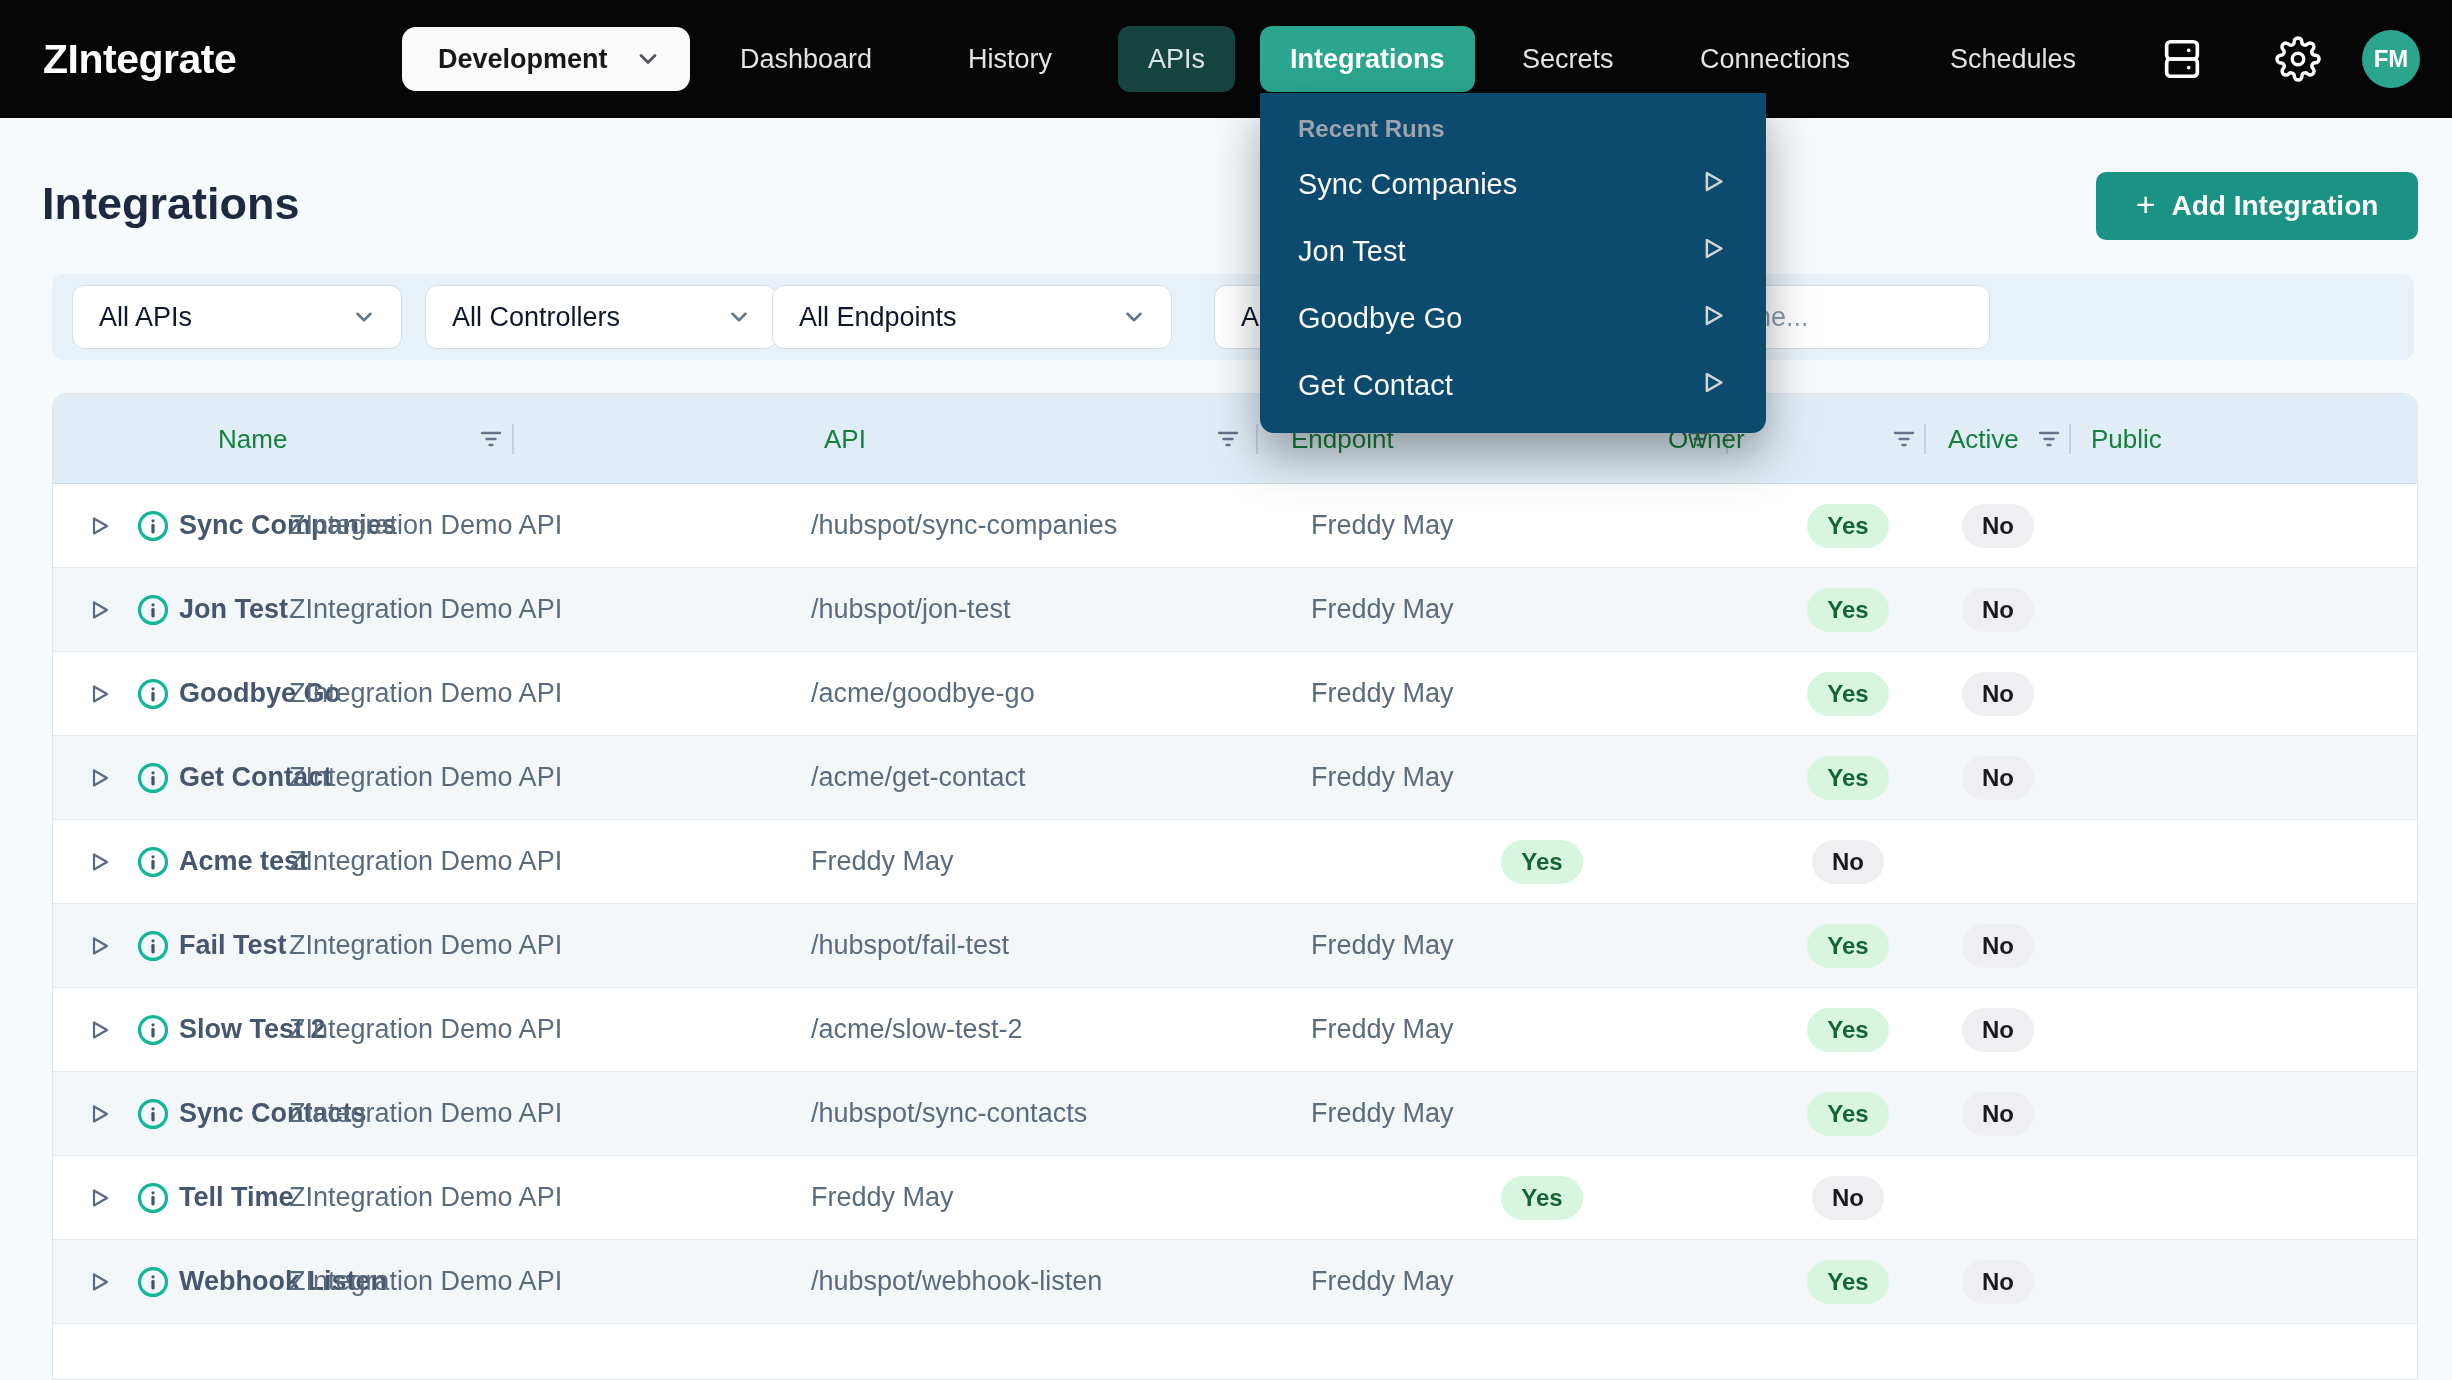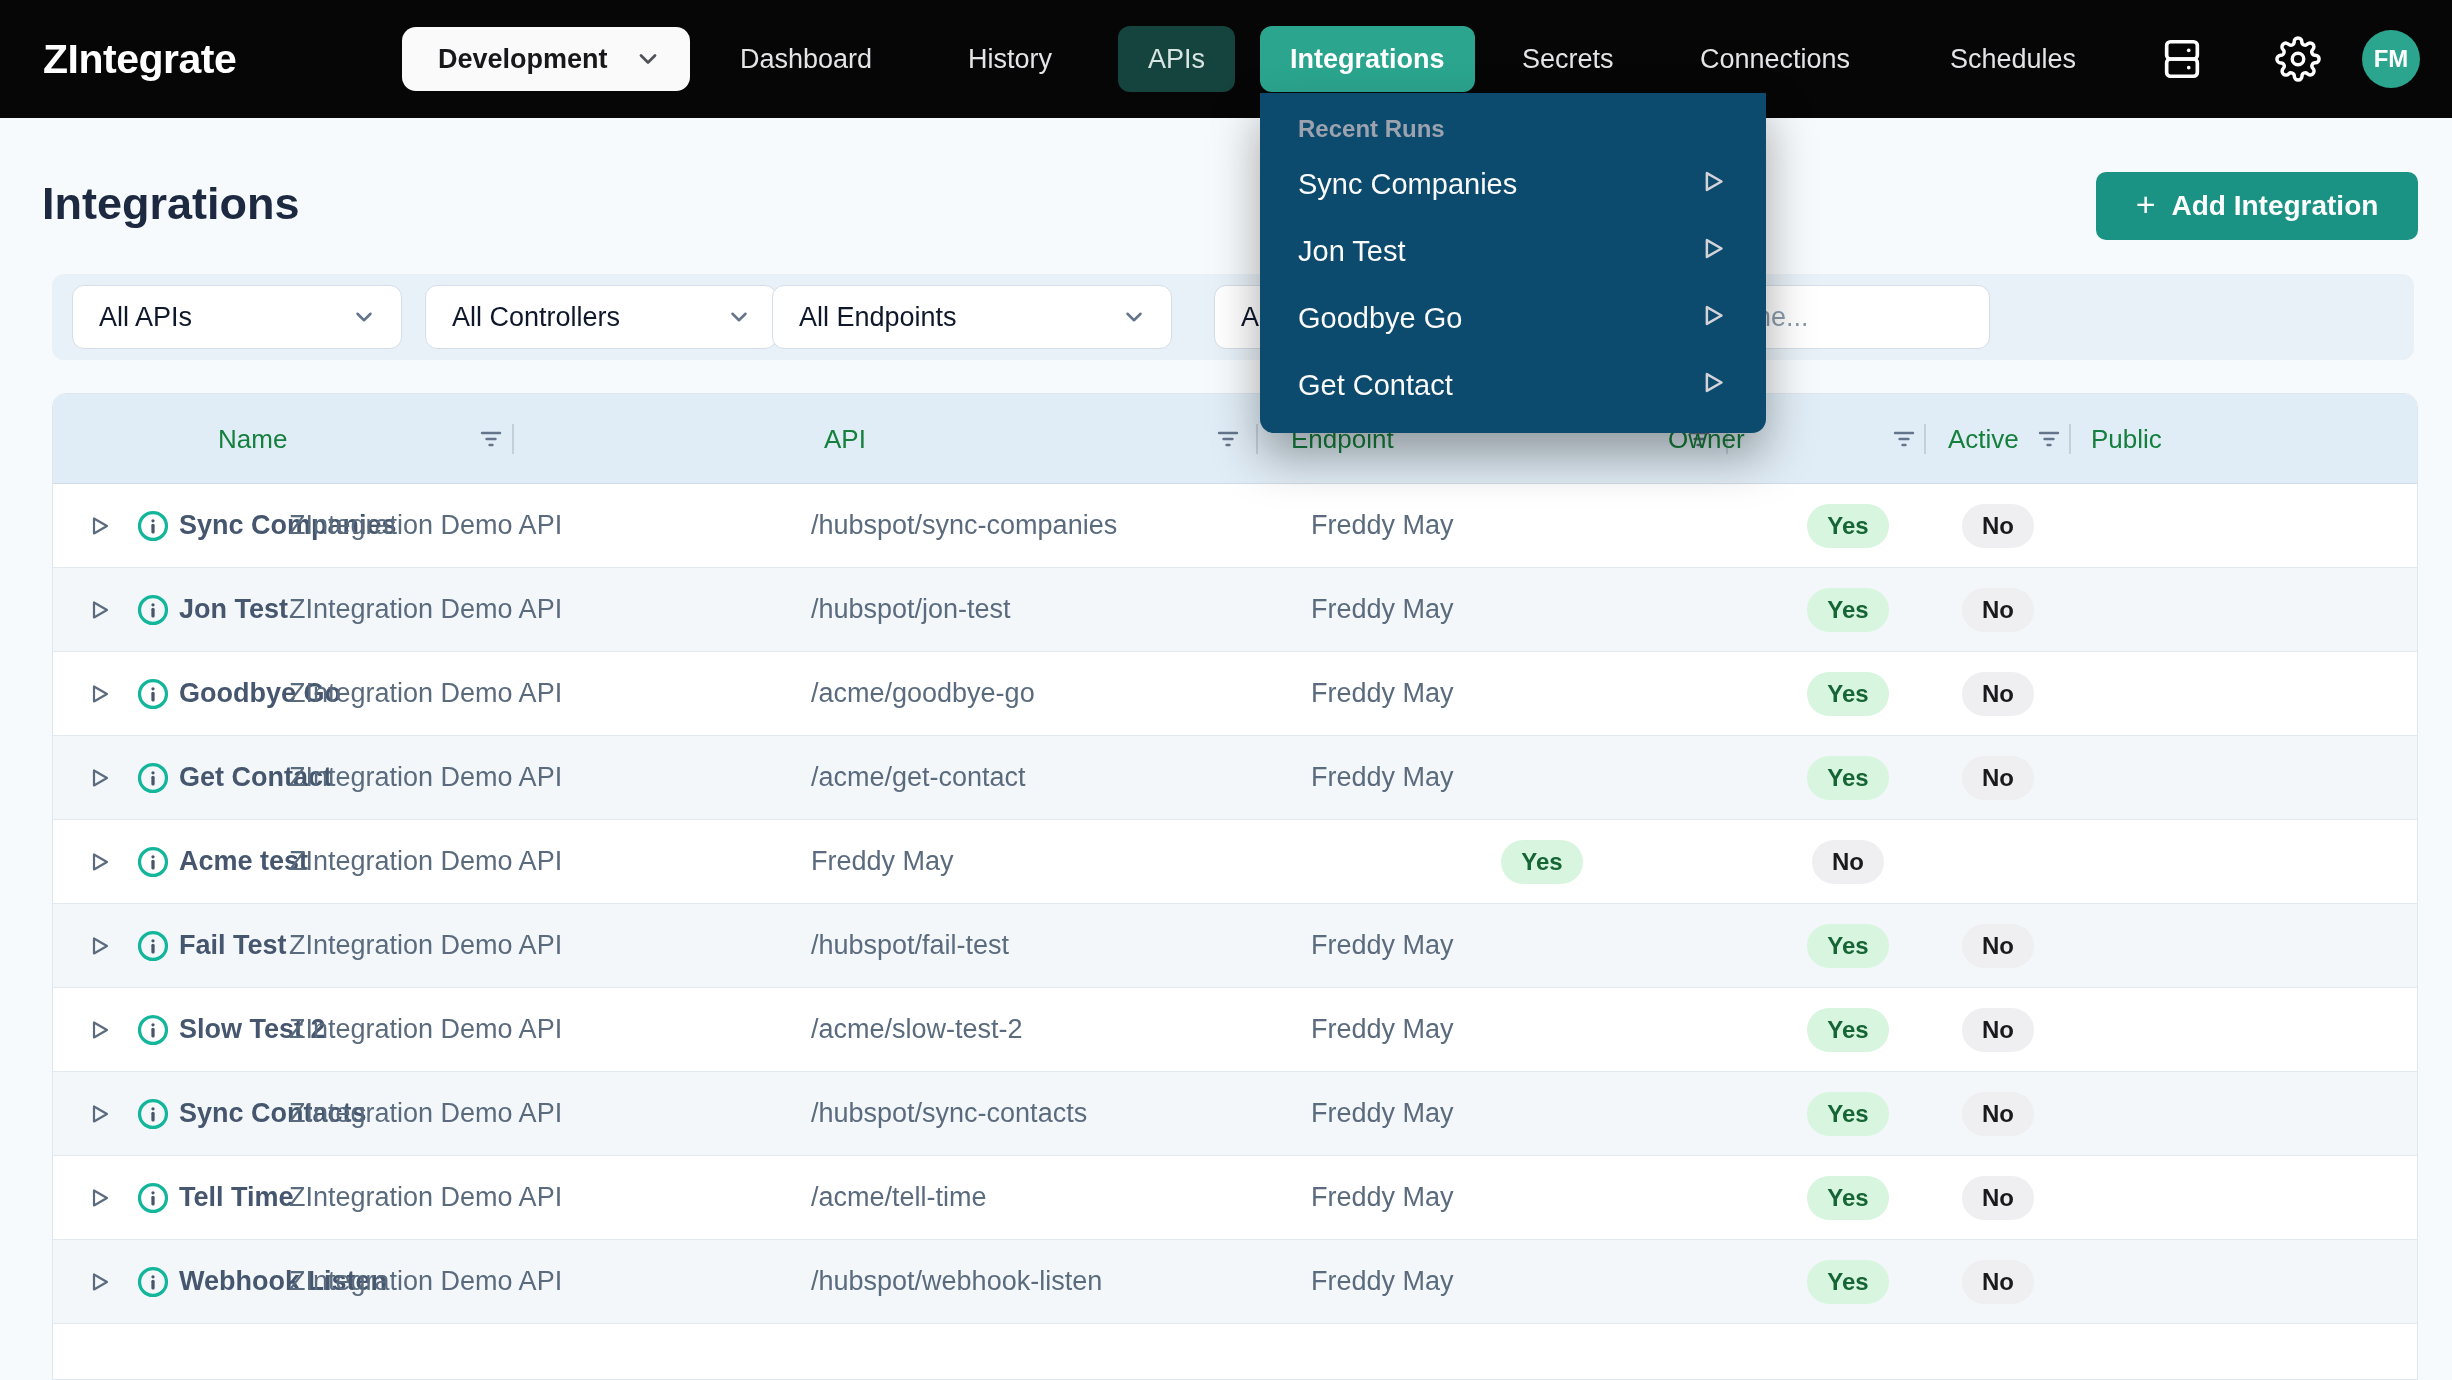--- a/index.html
+++ b/index.html
@@ -412,21 +412,20 @@
         </button>
         <button class="icon-btn">
           <svg width="34" height="34" viewBox="0 0 24 24" fill="none" stroke="#13B59B" stroke-width="2.3" stroke-linecap="round" stroke-linejoin="round">
             <circle cx="12" cy="12" r="9.5"></circle>
             <path stroke="#475569" d="M12 16.2v-4.7"></path>
             <path stroke="#475569" d="M12 8.3h.01"></path>
           </svg>
         </button>
         <div class="cell name">Tell Time</div>
         <div class="cell">ZIntegration Demo API</div>
-        <div class="cell">/acme/tell-time</div>
         <div class="cell">Freddy May</div>
         <div class="badge yes">Yes</div>
         <div class="badge no">No</div>
         <div></div>
       </div>
       <div class="row alt">
         <div></div>
         <button class="icon-btn">
           <svg width="24" height="28" viewBox="0 0 24 24" fill="none" stroke="#5b6b7e" stroke-width="2.2" stroke-linecap="round" stroke-linejoin="round">
             <path d="M7 4.5v15l13-7.5z"></path>

